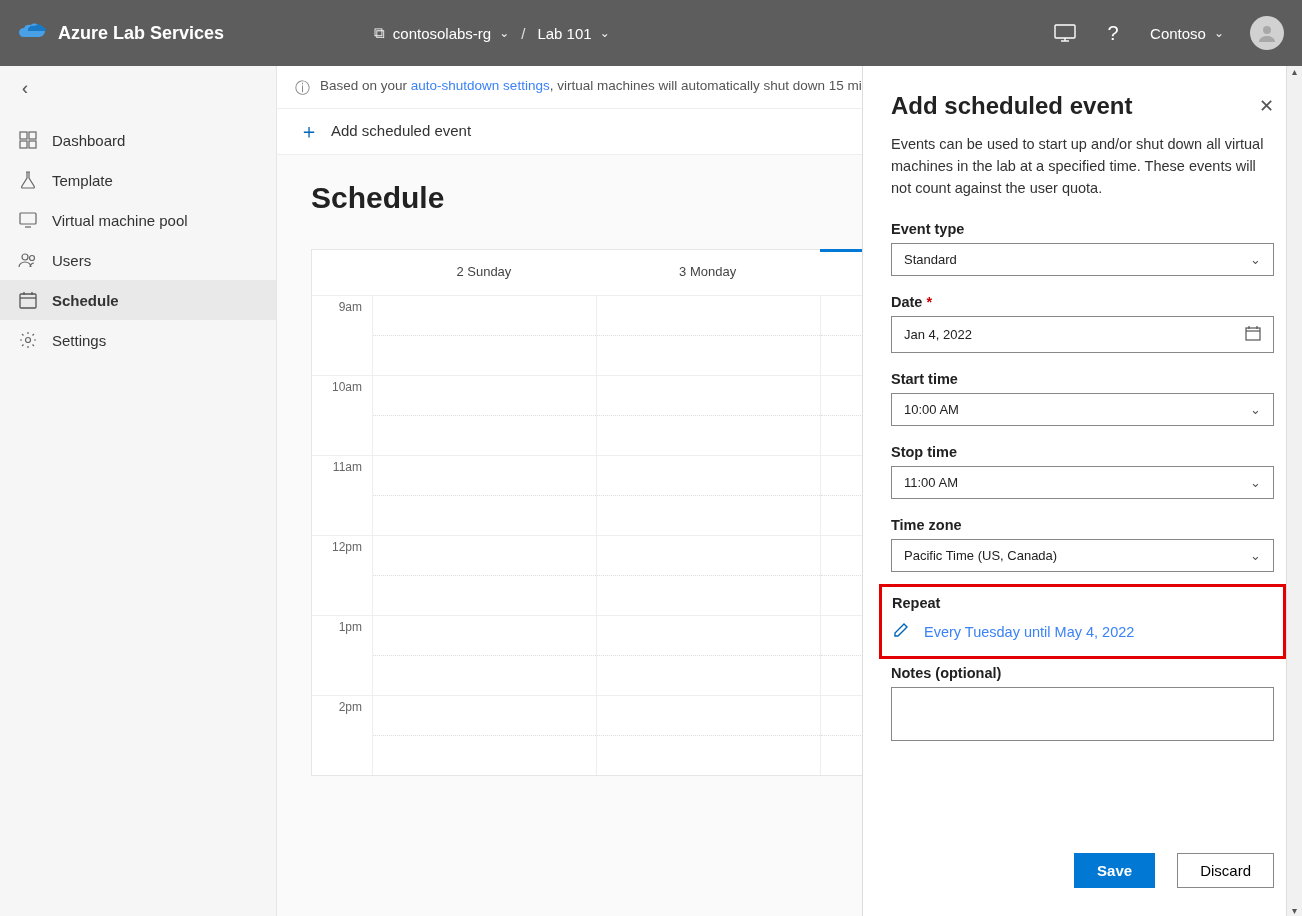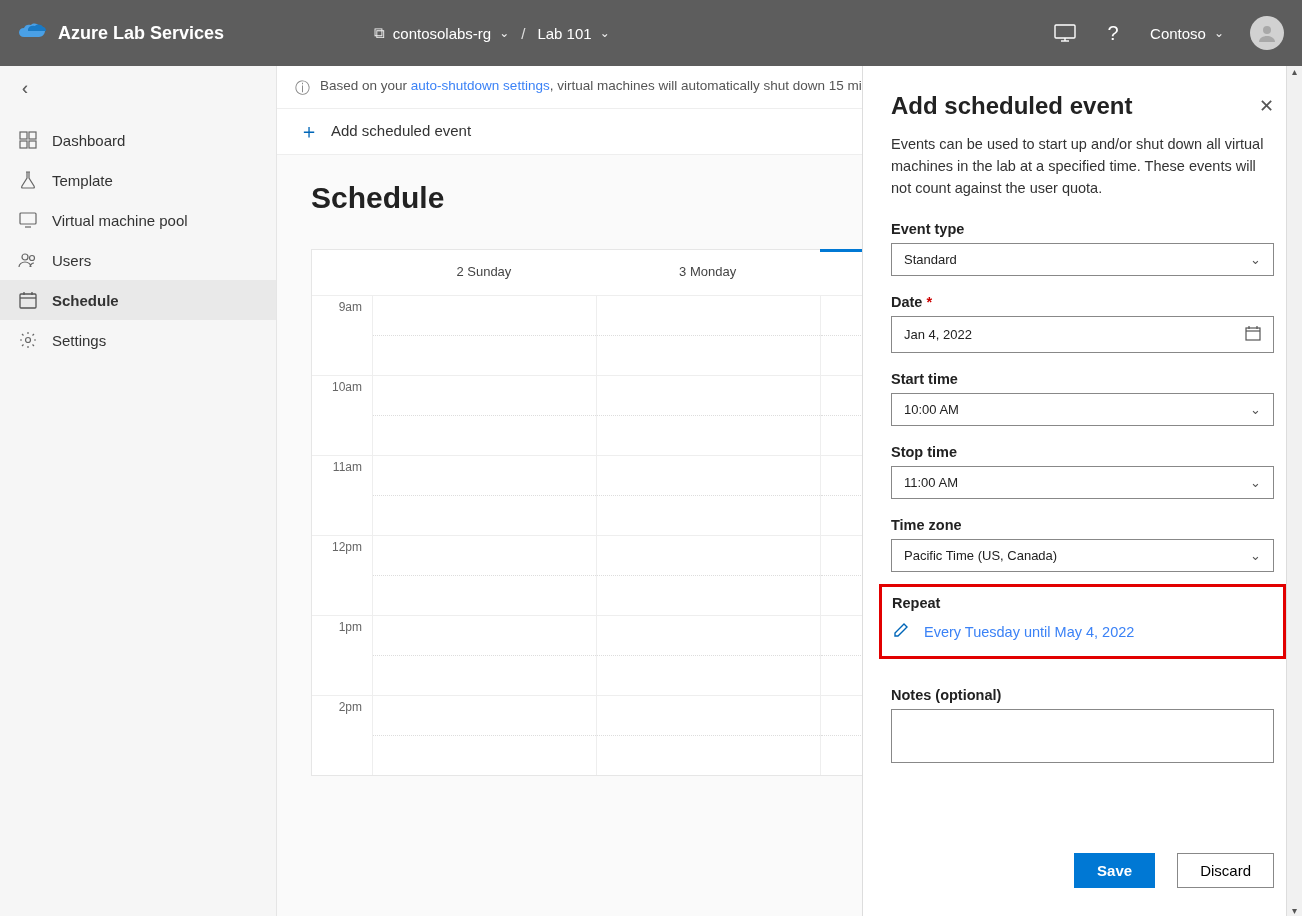--- a/index.html
+++ b/index.html
@@ -55,21 +55,21 @@
   .close { font-size: 18px; color: #555; cursor: pointer; }
   .panel-body { padding: 6px 28px 10px 28px; overflow-y: auto; flex: 1; }
   .panel-desc { font-size: 14.5px; color: #333; line-height: 1.5; margin-bottom: 22px; }
   .field { margin-bottom: 18px; }
   .label { font-size: 14.5px; font-weight: 600; color: #222; margin-bottom: 6px; display: block; }
   .req { color: #c00; }
   .control { border: 1px solid #888; padding: 8px 12px; font-size: 13px; color: #222; background: #fff; display: flex; align-items: center; justify-content: space-between; cursor: pointer; }
   .control .caret { color: #555; }
   .date-input { position: relative; }
   .cal-icon { color: #555; }
-  .repeat-box { border: 3px solid #e20000; padding: 8px 10px 14px 10px; margin: -6px -12px 28px -12px; }
+  .repeat-box { border: 3px solid #e20000; padding: 8px 10px 14px 10px; margin: -6px -12px 6px -12px; }
   .repeat-row { display: flex; align-items: center; gap: 14px; margin-top: 10px; color: #3b82f6; font-size: 14.5px; cursor: pointer; }
   .pencil { color: #0066b8; }
   .notes-area { border: 1px solid #888; height: 54px; width: 100%; }
   .panel-foot { padding: 16px 28px 28px 0; display: flex; justify-content: flex-end; gap: 22px; border-top: 0; }
   .btn { padding: 8px 22px; font-size: 15px; cursor: pointer; border: 1px solid #888; background: #fff; }
   .btn.primary { background: #0078d4; color: #fff; border-color: #0078d4; font-weight: 600; }
   .scroll-hint { position: absolute; right: 0; top: 66px; bottom: 0; width: 16px; background: #f1f1f1; border-left: 1px solid #ddd; }
   .scroll-hint .up, .scroll-hint .down { position: absolute; left: 0; right: 0; text-align: center; font-size: 10px; color: #555; }
   .scroll-hint .up { top: 0; }
   .scroll-hint .down { bottom: 0; }

